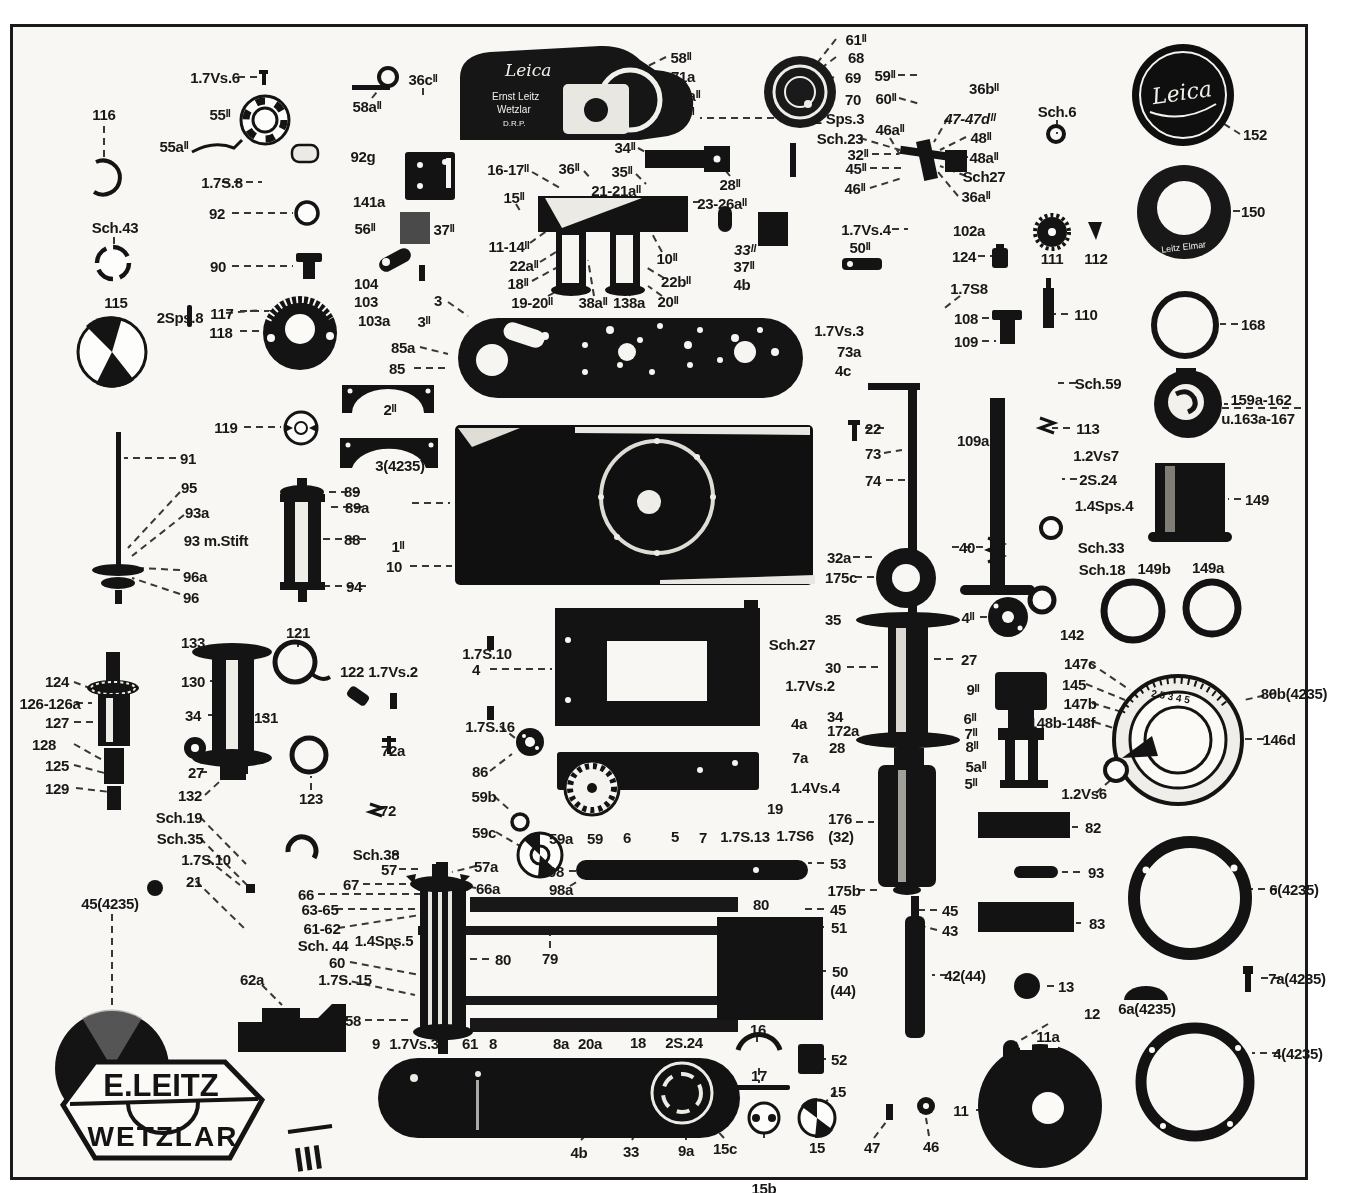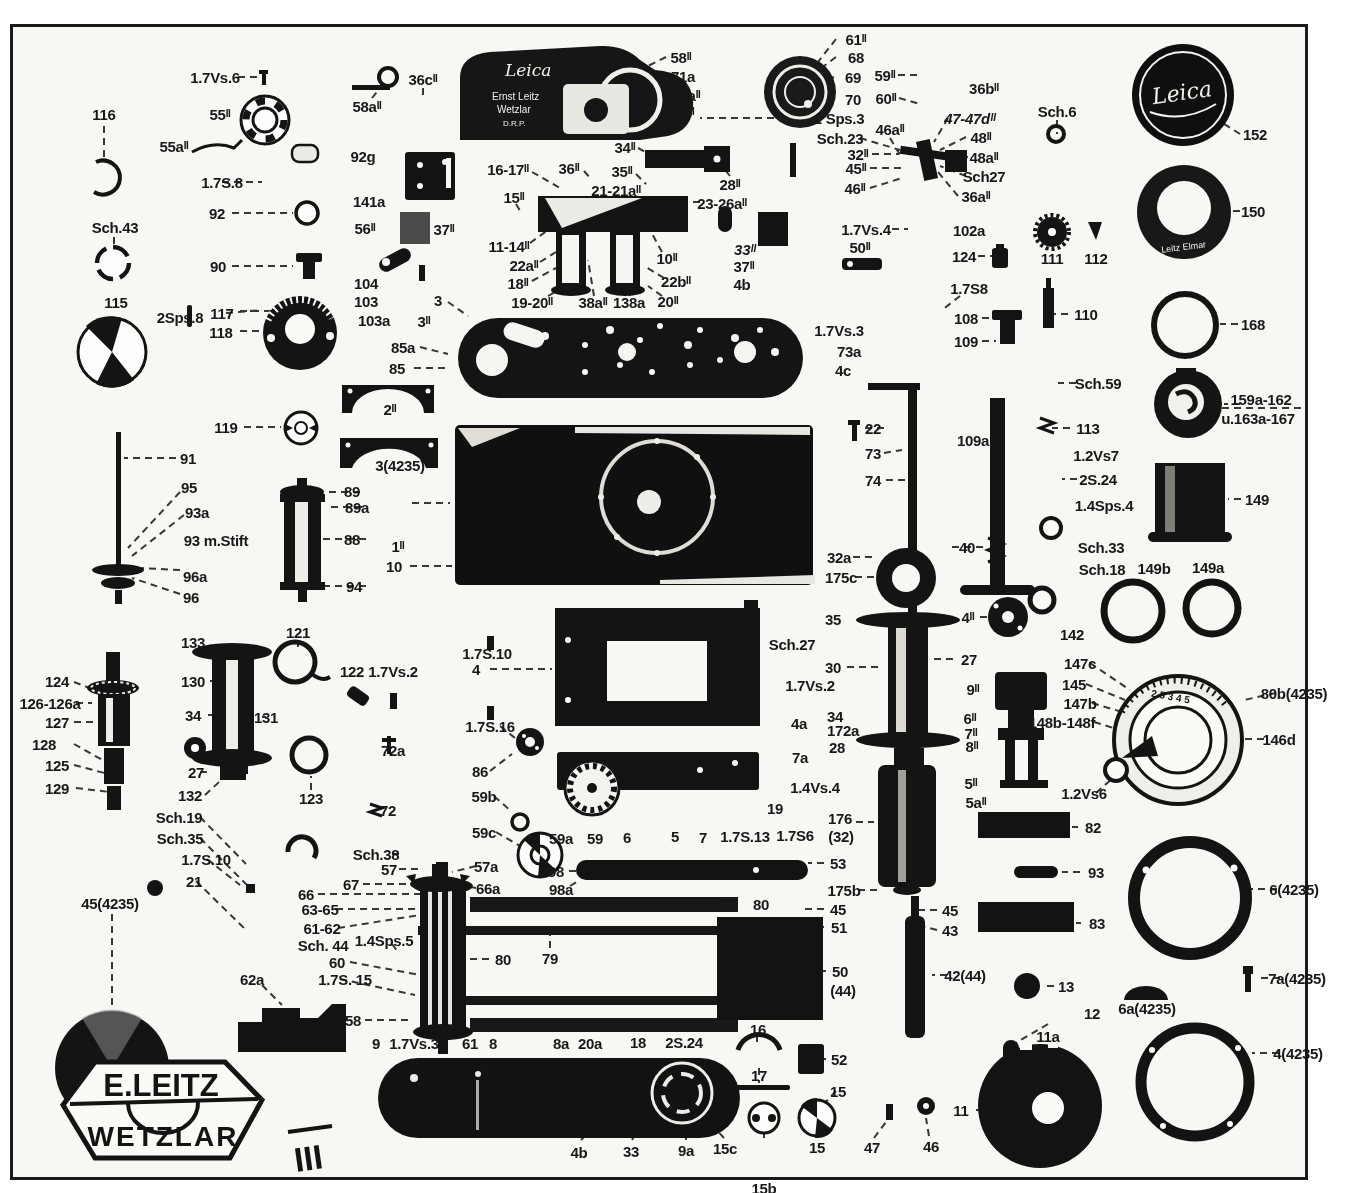--- a/index.html
+++ b/index.html
@@ -644,21 +644,21 @@
       <span class="lbl" style="left: 837px; top: 747px;">28</span>
       <span class="lbl" style="left: 799px; top: 723px;">4a</span>
       <span class="lbl" style="left: 800px; top: 757px;">7a</span>
       <span class="lbl" style="left: 815px; top: 787px;">1.4Vs.4</span>
       <span class="lbl" style="left: 775px; top: 808px;">19</span>
       <span class="lbl" style="left: 969px; top: 659px;">27</span>
       <span class="lbl" style="left: 973px; top: 689px;">9ᴵᴵ</span>
       <span class="lbl" style="left: 970px; top: 718px;">6ᴵᴵ</span>
       <span class="lbl" style="left: 971px; top: 733px;">7ᴵᴵ</span>
       <span class="lbl" style="left: 972px; top: 746px;">8ᴵᴵ</span>
-      <span class="lbl" style="left: 976px; top: 766px; margin-top: 36px;">5aᴵᴵ</span>
+      <span class="lbl" style="left: 976px; top: 766px;">5aᴵᴵ</span>
       <span class="lbl" style="left: 971px; top: 783px;">5ᴵᴵ</span>
       <span class="lbl" style="left: 745px; top: 836px;">1.7S.13</span>
       <span class="lbl" style="left: 795px; top: 835px;">1.7S6</span>
       <span class="lbl" style="left: 838px; top: 863px;">53</span>
       <span class="lbl" style="left: 840px; top: 818px;">176</span>
       <span class="lbl" style="left: 841px; top: 836px;">(32)</span>
       <span class="lbl" style="left: 844px; top: 890px;">175b</span>
       <span class="lbl" style="left: 193px; top: 642px;">133</span>
       <span class="lbl" style="left: 193px; top: 681px;">130</span>
       <span class="lbl" style="left: 193px; top: 715px;">34</span>

